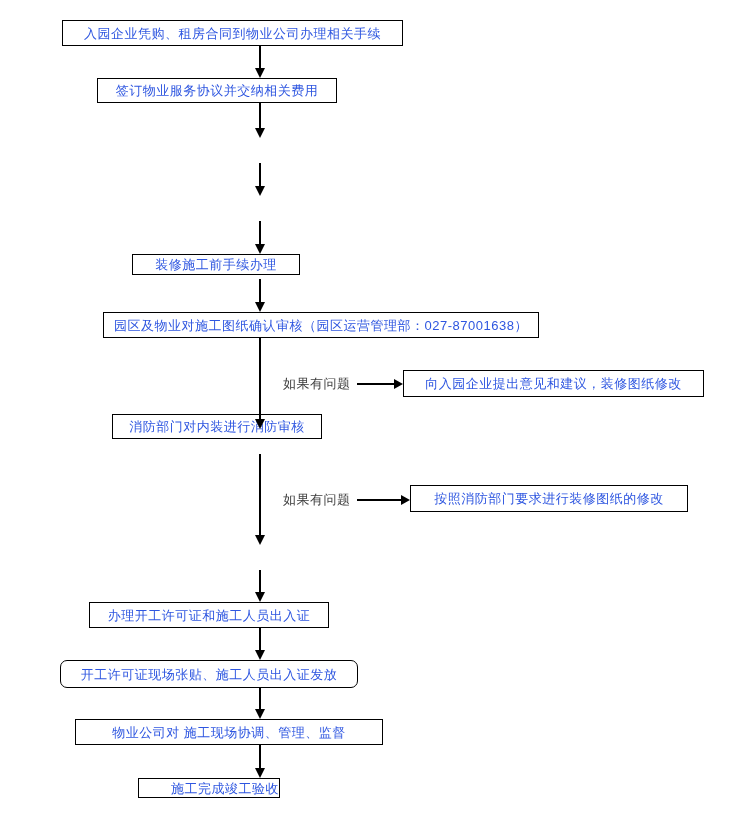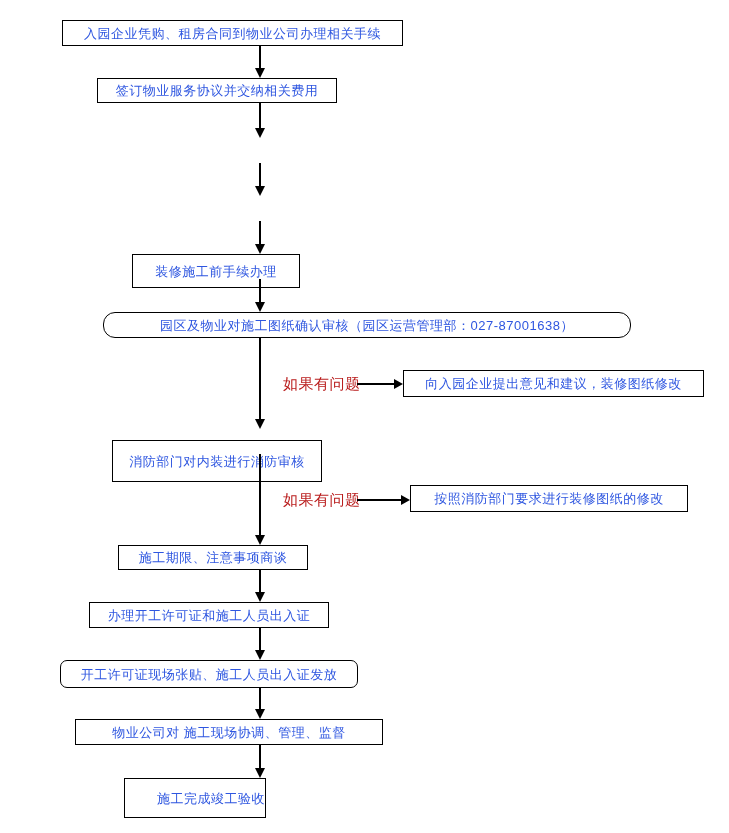--- a/index.html
+++ b/index.html
@@ -50,53 +50,52 @@
   .head-right {
     position: absolute;
     width: 0;
     height: 0;
     border-top: 5px solid transparent;
     border-bottom: 5px solid transparent;
     border-left: 9px solid #000000;
   }
   .branch-label {
     position: absolute;
-    color: #b91c1c;
-    font-size: 15px;
+    color: #404040;
+    font-size: 13px;
     line-height: 16px;
     white-space: nowrap;
     letter-spacing: 0.5px;
   }
 </style>
 </head>
 <body>
 
 <div class="canvas">
 
   <div class="box" style="left:62px;  top:20px;  width:341px; height:26px;">入园企业凭购、租房合同到物业公司办理相关手续</div>
 
   <div class="box" style="left:97px;  top:78px;  width:240px; height:25px;">签订物业服务协议并交纳相关费用</div>
 
 
 
-  <div class="box" style="left:132px; top:254px; width:168px; height:34px;font-family:Liberation Serif, serif;">装修施工前手续办理</div>
+  <div class="box" style="left:132px; top:254px; width:168px; height:21px;font-family:Liberation Serif, serif;">装修施工前手续办理</div>
 
-  <div class="box" style="left:103px; top:312px; width:528px; height:26px;border-radius:12px;">园区及物业对施工图纸确认审核（园区运营管理部：027-87001638）</div>
+  <div class="box" style="left:103px; top:312px; width:436px; height:26px;">园区及物业对施工图纸确认审核（园区运营管理部：027-87001638）</div>
 
-  <div class="box" style="left:112px; top:440px; width:210px; height:42px;">消防部门对内装进行消防审核</div>
+  <div class="box" style="left:112px; top:414px; width:210px; height:25px;">消防部门对内装进行消防审核</div>
 
-  <div class="box" style="left:118px; top:545px; width:190px; height:25px;">施工期限、注意事项商谈</div>
 
   <div class="box" style="left:89px;  top:602px; width:240px; height:26px;">办理开工许可证和施工人员出入证</div>
 
   <div class="box" style="left:60px;  top:660px; width:298px; height:28px;border-radius:7px;">开工许可证现场张贴、施工人员出入证发放</div>
 
   <div class="box" style="left:75px;  top:719px; width:308px; height:26px;">物业公司对 施工现场协调、管理、监督</div>
 
-  <div class="box" style="left:124px; top:778px; width:142px; height:40px;padding-left:32px;">施工完成竣工验收</div>
+  <div class="box" style="left:138px; top:778px; width:142px; height:20px;padding-left:32px;">施工完成竣工验收</div>
 
   <div class="box" style="left:403px; top:370px; width:301px; height:27px;">向入园企业提出意见和建议，装修图纸修改</div>
 
   <div class="box" style="left:410px; top:485px; width:278px; height:27px;">按照消防部门要求进行装修图纸的修改</div>
 
   <div>
     <div class="vstem" style="left:259px; top:46px;  height:23px;"></div>
     <div class="head-down" style="left:255px; top:68px;"></div>
   </div>
   <div>

